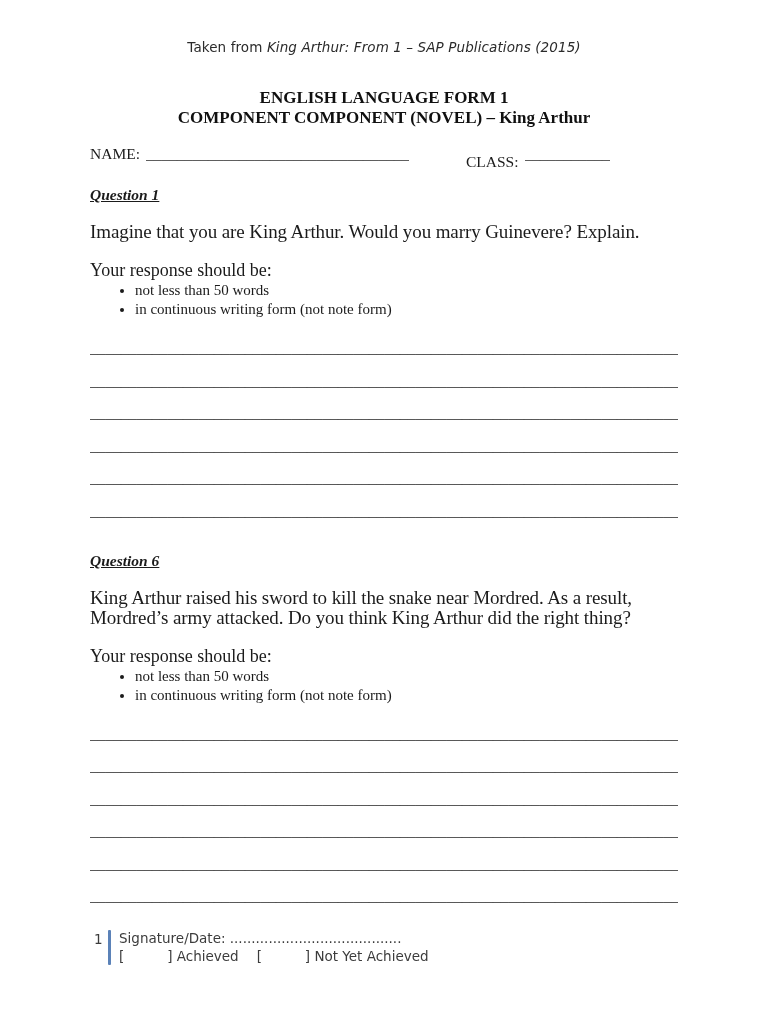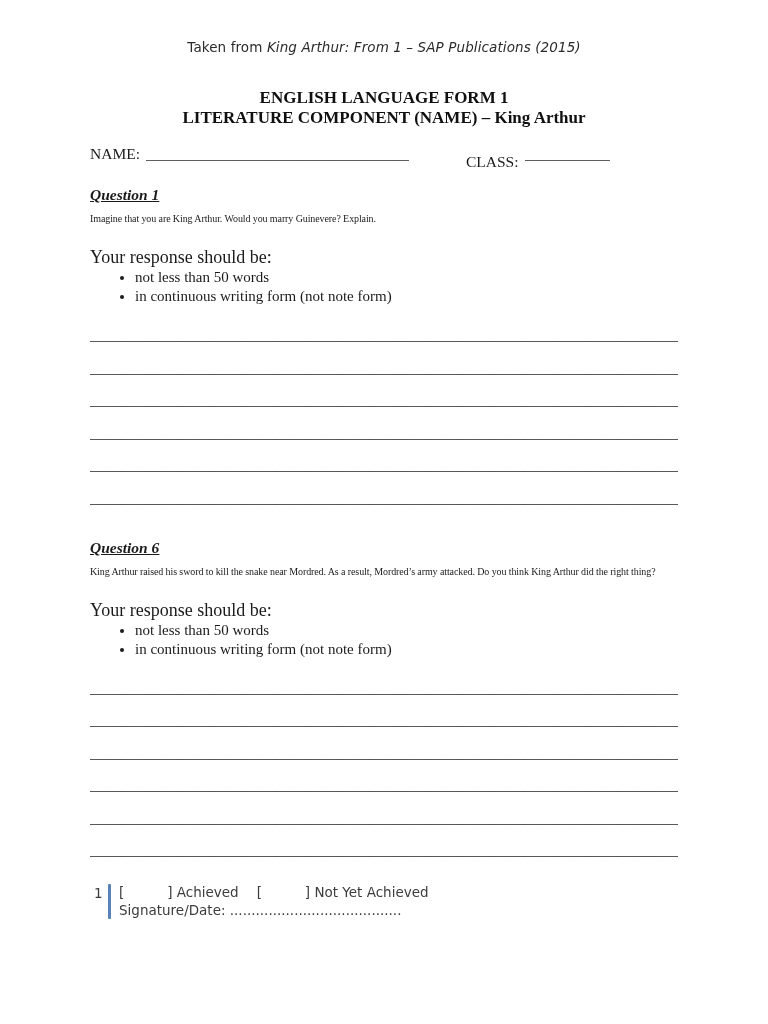--- a/index.html
+++ b/index.html
@@ -55,22 +55,22 @@
   .question-heading {
     font-weight: bold;
     font-size: 15.5px;
     text-decoration: underline;
     line-height: 20px;
     font-style: italic;
   }
   .q1-heading { margin-top: 20px; }
   .q2-heading { margin-top: 29px; }
   .prompt {
-    margin-top: 4px;
-    font-size: 10px;
+    margin-top: 17px;
+    font-size: 19px;
     line-height: 20px;
     letter-spacing: -0.1px;
   }
   .response-intro {
     margin-top: 19px;
     font-size: 18px;
     line-height: 19px;
   }
   .bullet-list {
     margin: 1px 0 0 0;
@@ -120,21 +120,21 @@
 <body>
 
 <div class="page">
 
   <div class="source-line">
     <span>Taken from </span><span class="src-italic">King Arthur: From 1 – SAP Publications (2015)</span>
   </div>
 
   <div class="title-block">
     <div>ENGLISH LANGUAGE FORM 1</div>
-    <div>LITERATURE COMPONENT (NAME) – King Arthur</div>
+    <div>COMPONENT COMPONENT (NOVEL) – King Arthur</div>
   </div>
 
   <div class="name-row">
     <span>NAME:</span>
     <span class="write-line name-fill">______________________________________________________________________________________________________________</span>
     <span class="class-label">CLASS:</span>
     <span class="write-line class-fill">______________________________________________________________________________________________________________</span>
   </div>
 
   <div>
@@ -194,20 +194,20 @@
       <div class="answer-line">
           <span class="write-fill">______________________________________________________________________________________________________________</span>
         </div>
     </div>
   </div>
 
   <div class="footer">
     <div class="page-number">1</div>
     <div class="accent-bar" style="background: rgb(91, 130, 184);"></div>
     <div class="footer-text">
+      <div>Signature/Date: ........................................</div>
       <div>
         <span class="pre-space">[          ] Achieved</span><span class="pre-space nya-label">[          ] Not Yet Achieved</span>
       </div>
-      <div>Signature/Date: ........................................</div>
     </div>
   </div>
 
 </div>
 
 </body></html>

